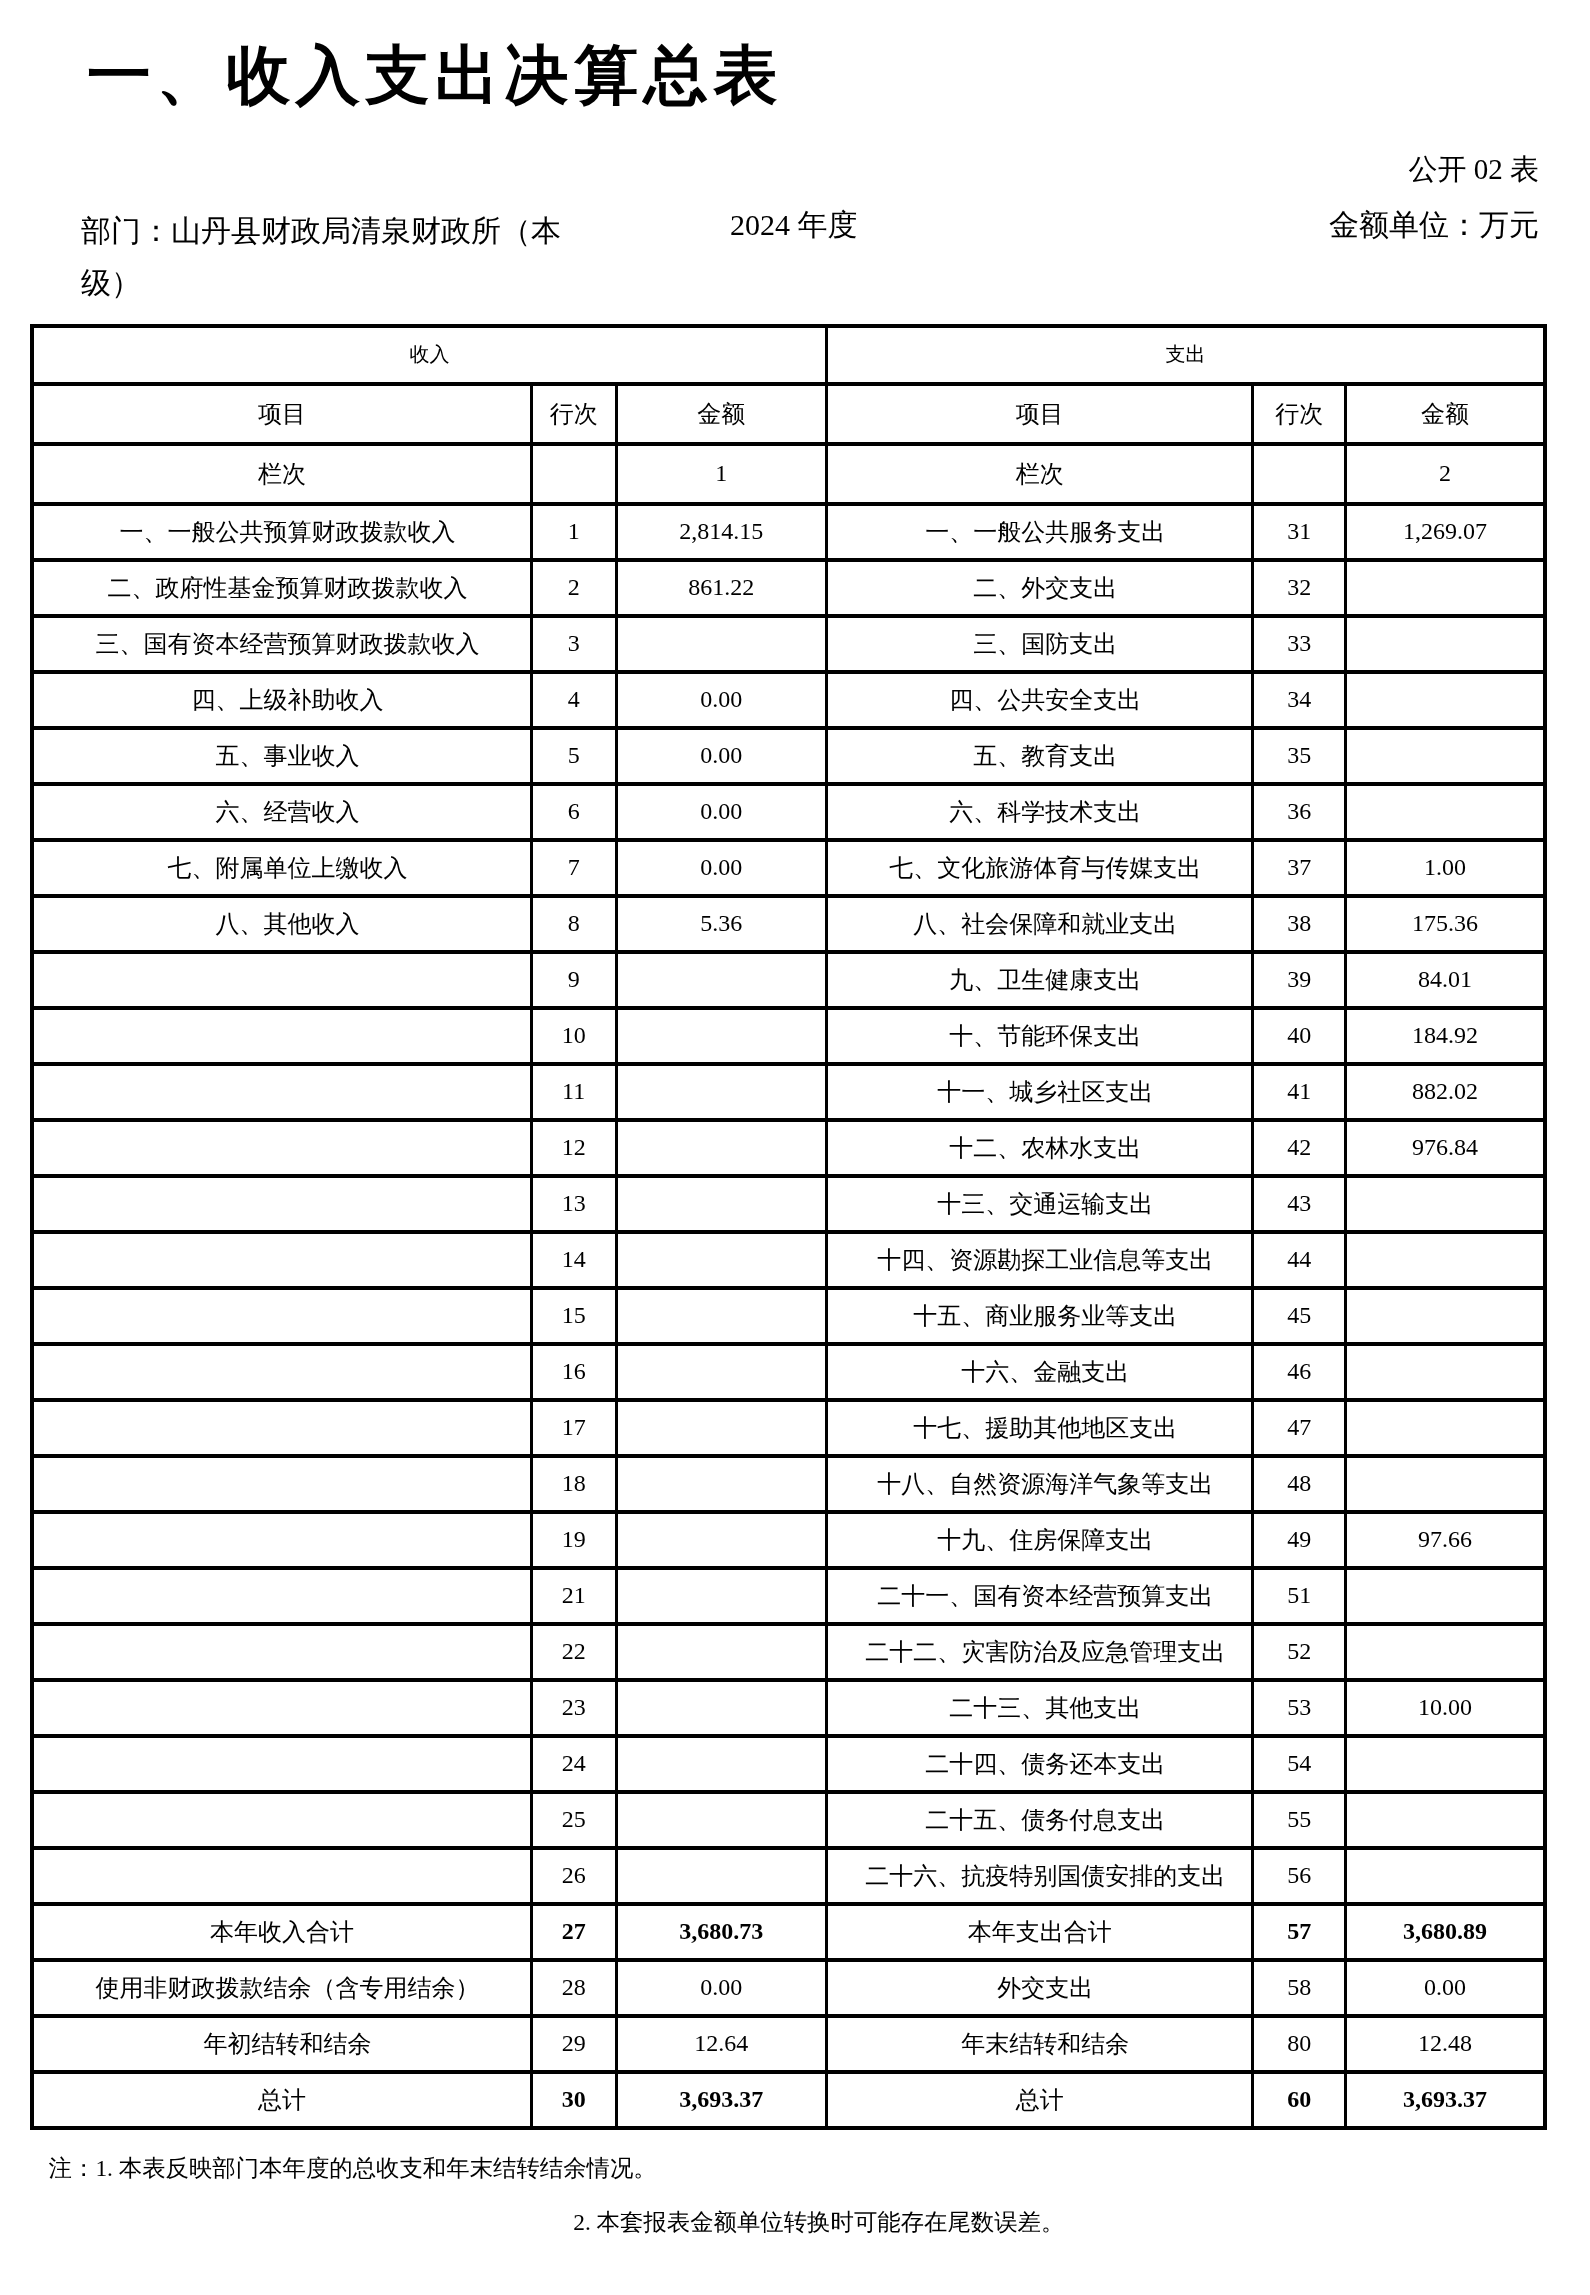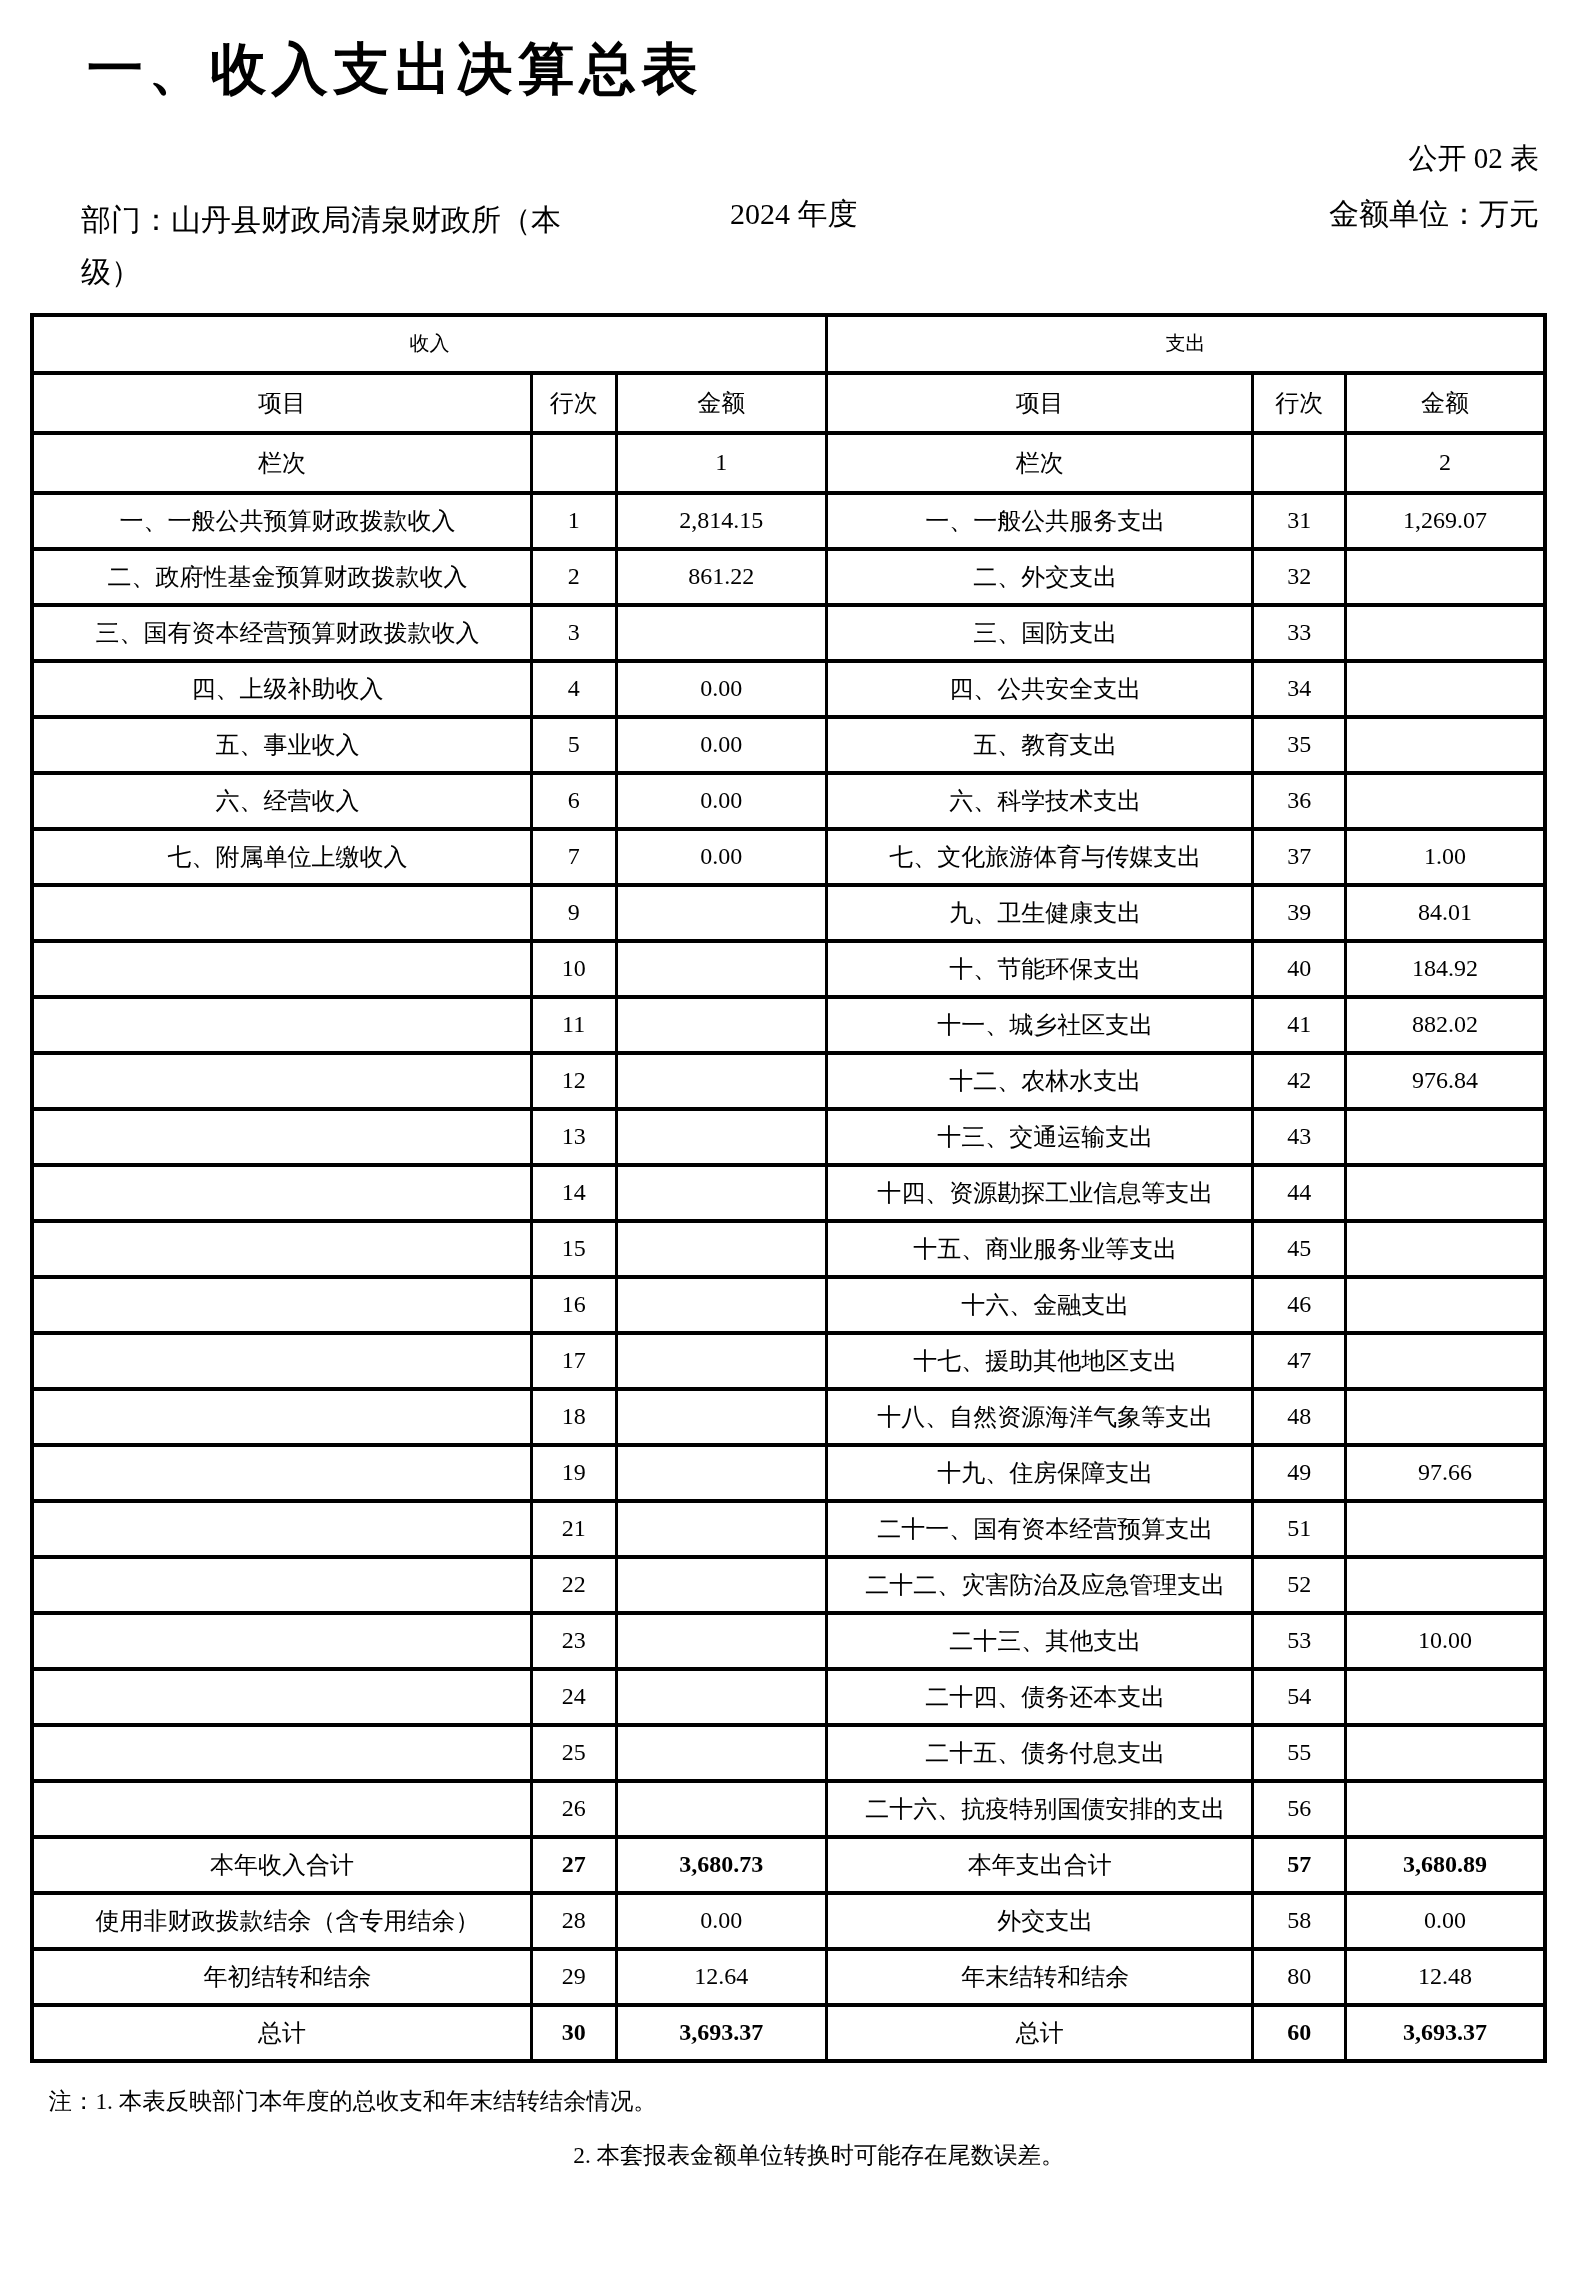--- a/index.html
+++ b/index.html
@@ -12,21 +12,21 @@
     position: relative;
     overflow: hidden;
   }
   .sheet {
     padding: 32px 44px 0 30px;
   }
   .doc-title {
     margin-left: 57px;
     font-family: "Liberation Sans", "DejaVu Sans", sans-serif;
     font-weight: 900;
-    font-size: 56px;
+    font-size: 64px;
     letter-spacing: 5.6px;
     color: #000;
   }
   .pub-label {
     margin-top: 31px;
     text-align: right;
     font-size: 29px;
     padding-right: 8px;
   }
   .meta-row {
@@ -197,20 +197,28 @@
 
   <tr class="data-row">
     <td class="item">七、附属单位上缴收入</td>
     <td>7</td>
     <td>0.00</td>
     <td class="item">七、文化旅游体育与传媒支出</td>
     <td>37</td>
     <td>1.00</td>
   </tr>
 
+  <tr class="data-row">
+    <td class="item">八、其他收入</td>
+    <td>8</td>
+    <td>5.36</td>
+    <td class="item">八、社会保障和就业支出</td>
+    <td>38</td>
+    <td>175.36</td>
+  </tr>
 
   <tr class="data-row">
     <td class="item"></td>
     <td>9</td>
     <td></td>
     <td class="item">九、卫生健康支出</td>
     <td>39</td>
     <td>84.01</td>
   </tr>
 

